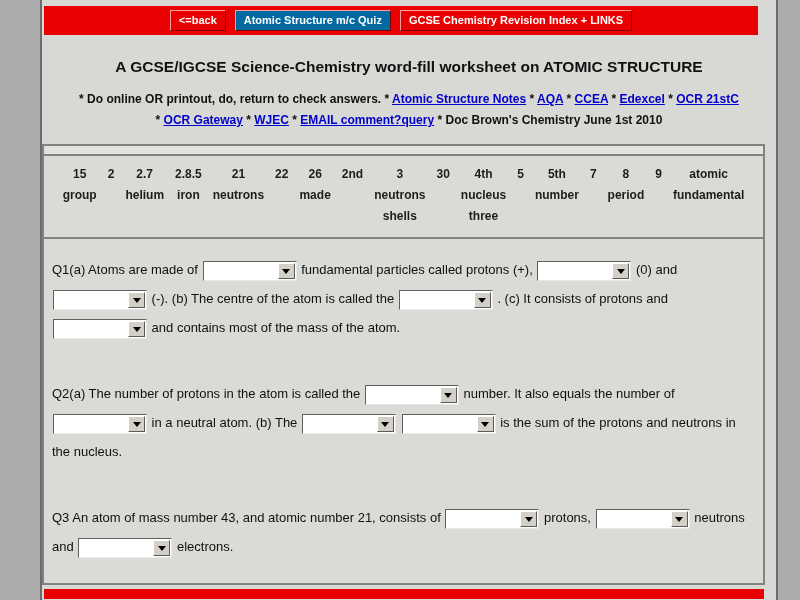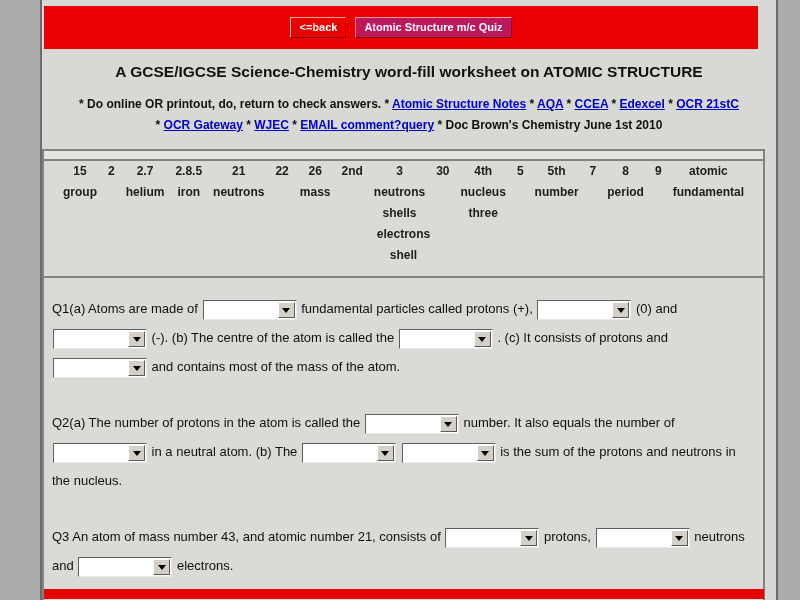--- a/index.html
+++ b/index.html
@@ -1,43 +1,43 @@
 <!DOCTYPE html>
 <html><head>
 <meta charset="utf-8">
 <style>
   html,body{margin:0;padding:0;}
   body{width:800px;height:600px;background:#ababab;overflow:hidden;
        font-family:"Liberation Sans",sans-serif;position:relative;}
   .page{position:absolute;left:40px;top:0;width:734px;height:600px;
         background:#d8d8d4;border-left:2px solid #6b6b6b;border-right:2px solid #6b6b6b;}
   
-  .redbar{margin:6px 18px 0 2px;height:43px;display:flex;align-items:center;
+  .redbar{margin:6px 18px 0 2px;height:29px;display:flex;align-items:center;
           justify-content:center;gap:9px;}
   .navbtn{color:#ffffff;font-size:11px;font-weight:bold;line-height:11px;
           padding:4px 8px;border:1px solid #ff9d9d;border-right-color:#7e0000;
           border-bottom-color:#7e0000;cursor:pointer;white-space:nowrap;}
   
-  .title{margin:14px 12px 0;text-align:center;font-size:15.5px;font-weight:bold;
+  .title{margin:23px 12px 0;text-align:center;font-size:15.5px;font-weight:bold;
          color:#111;letter-spacing:0;}
   .intro{margin:13px 34px 8px;text-align:center;font-size:12px;font-weight:bold;
          color:#111;line-height:1.75;}
   .intro a{color:#0000cc;text-decoration:underline;cursor:pointer;}
   
   .wtable{margin:13px 11px 0 0;border:2px solid #828282;background:#dadad6;}
   .wrow1{height:8px;background:#e3e3df;border-bottom:2px solid #828282;}
-  .wrow2{border-bottom:2px solid #828282;padding:0 6px 10px;display:flex;
+  .wrow2{border-bottom:2px solid #828282;padding:8px 6px 10px;display:flex;
          flex-wrap:wrap;justify-content:center;align-items:flex-start;
          column-gap:11px;row-gap:0;}
   .wb-col{display:flex;flex-direction:column;align-items:center;}
   .wb-word{font-size:12px;font-weight:bold;color:#1d1d1d;line-height:21px;
            white-space:nowrap;}
   .wrow3{padding:8px 8px 22px 8px;}
   
-  .question{font-size:13px;color:#101010;line-height:29px;margin-top:27px;}
+  .question{font-size:13px;color:#101010;line-height:29px;margin-top:37px;}
   .question:first-child{margin-top:8px;}
   
   .dd{display:inline-block;width:92px;height:18px;background:#ffffff;
       border:1px solid;border-color:#5f5f5f #e9e9e9 #e9e9e9 #5f5f5f;
       position:relative;vertical-align:middle;margin:0 1px;cursor:pointer;}
   .dd-btn{position:absolute;top:1px;right:1px;bottom:1px;width:15px;
           background:#d4d0c8;border:1px solid;
           border-color:#ffffff #5a5a5a #5a5a5a #ffffff;}
   .tri{position:absolute;left:50%;top:50%;width:0;height:0;margin:-2px 0 0 -4px;
        border-left:4px solid transparent;border-right:4px solid transparent;
@@ -45,21 +45,22 @@
   
   .footbar{position:absolute;left:2px;right:12px;bottom:1px;height:10px;}
 </style>
 </head>
 <body>
 
 <div class="page">
 
   <div class="redbar" id="navbar" style="background: rgb(233, 0, 0);">
       <span class="navbtn" style="background: rgb(233, 0, 0);">&lt;=back</span>
-      <span class="navbtn" style="background: #be185d;">Atomic Structure m/c Quiz</span>
+      <span class="navbtn" style="background: #0369a1;">Atomic Structure m/c Quiz</span>
+      <span class="navbtn" style="background: rgb(233, 0, 0);">GCSE Chemistry Revision Index + LINKS</span>
     </div>
 
   <div class="title">A GCSE/IGCSE Science-Chemistry word-fill worksheet on ATOMIC STRUCTURE</div>
 
   <div class="intro" id="intro"><span>* Do online OR printout, do, return to check answers. * </span><a style="color: rgb(0, 0, 204);">Atomic Structure Notes</a><span> * </span><a style="color: rgb(0, 0, 204);">AQA</a><span> * </span><a style="color: rgb(0, 0, 204);">CCEA</a><span> * </span><a style="color: rgb(0, 0, 204);">Edexcel</a><span> * </span><a style="color: rgb(0, 0, 204);">OCR 21stC</a><span> * </span><a style="color: rgb(0, 0, 204);">OCR Gateway</a><span> * </span><a style="color: rgb(0, 0, 204);">WJEC</a><span> * </span><a style="color: rgb(0, 0, 204);">EMAIL comment?query</a><span> * Doc Brown's Chemistry June 1st 2010</span></div>
 
   <div class="wtable">
     <div class="wrow1"></div>
     <div class="wrow2" id="wordbank">
         <div class="wb-col">
@@ -79,21 +80,21 @@
         </div>
         <div class="wb-col">
           <div class="wb-word">21</div>
           <div class="wb-word">neutrons</div>
         </div>
         <div class="wb-col">
           <div class="wb-word">22</div>
         </div>
         <div class="wb-col">
           <div class="wb-word">26</div>
-          <div class="wb-word">mass</div>
+          <div class="wb-word">made</div>
         </div>
         <div class="wb-col">
           <div class="wb-word">2nd</div>
         </div>
         <div class="wb-col">
           <div class="wb-word">3</div>
           <div class="wb-word">neutrons</div>
           <div class="wb-word">shells</div>
         </div>
         <div class="wb-col">
@@ -118,24 +119,20 @@
           <div class="wb-word">8</div>
           <div class="wb-word">period</div>
         </div>
         <div class="wb-col">
           <div class="wb-word">9</div>
         </div>
         <div class="wb-col">
           <div class="wb-word">atomic</div>
           <div class="wb-word">fundamental</div>
         </div>
-        <div class="wb-col">
-          <div class="wb-word">electrons</div>
-          <div class="wb-word">shell</div>
-        </div>
       </div>
     <div class="wrow3" id="questions">
         <div class="question"><span>Q1(a) Atoms are made of </span><span class="dd"><span class="dd-btn">
               <span class="tri"></span>
             </span></span><span> fundamental particles called protons (+), </span><span class="dd"><span class="dd-btn">
               <span class="tri"></span>
             </span></span><span> (0) and </span><span class="dd"><span class="dd-btn">
               <span class="tri"></span>
             </span></span><span> (-). (b) The centre of the atom is called the </span><span class="dd"><span class="dd-btn">
               <span class="tri"></span>

